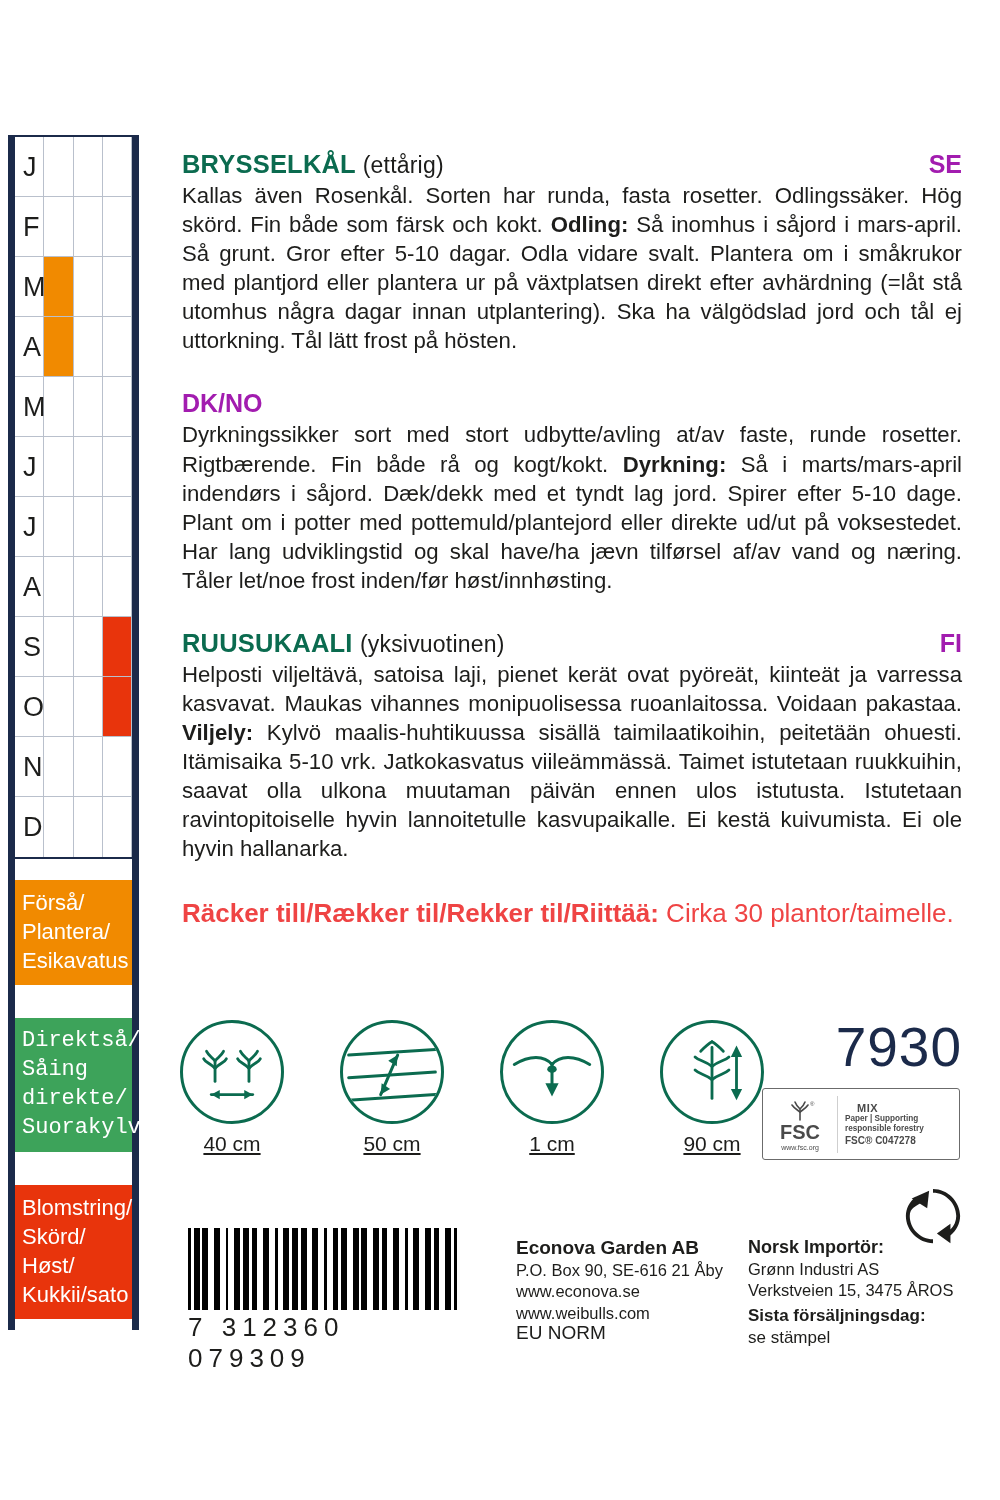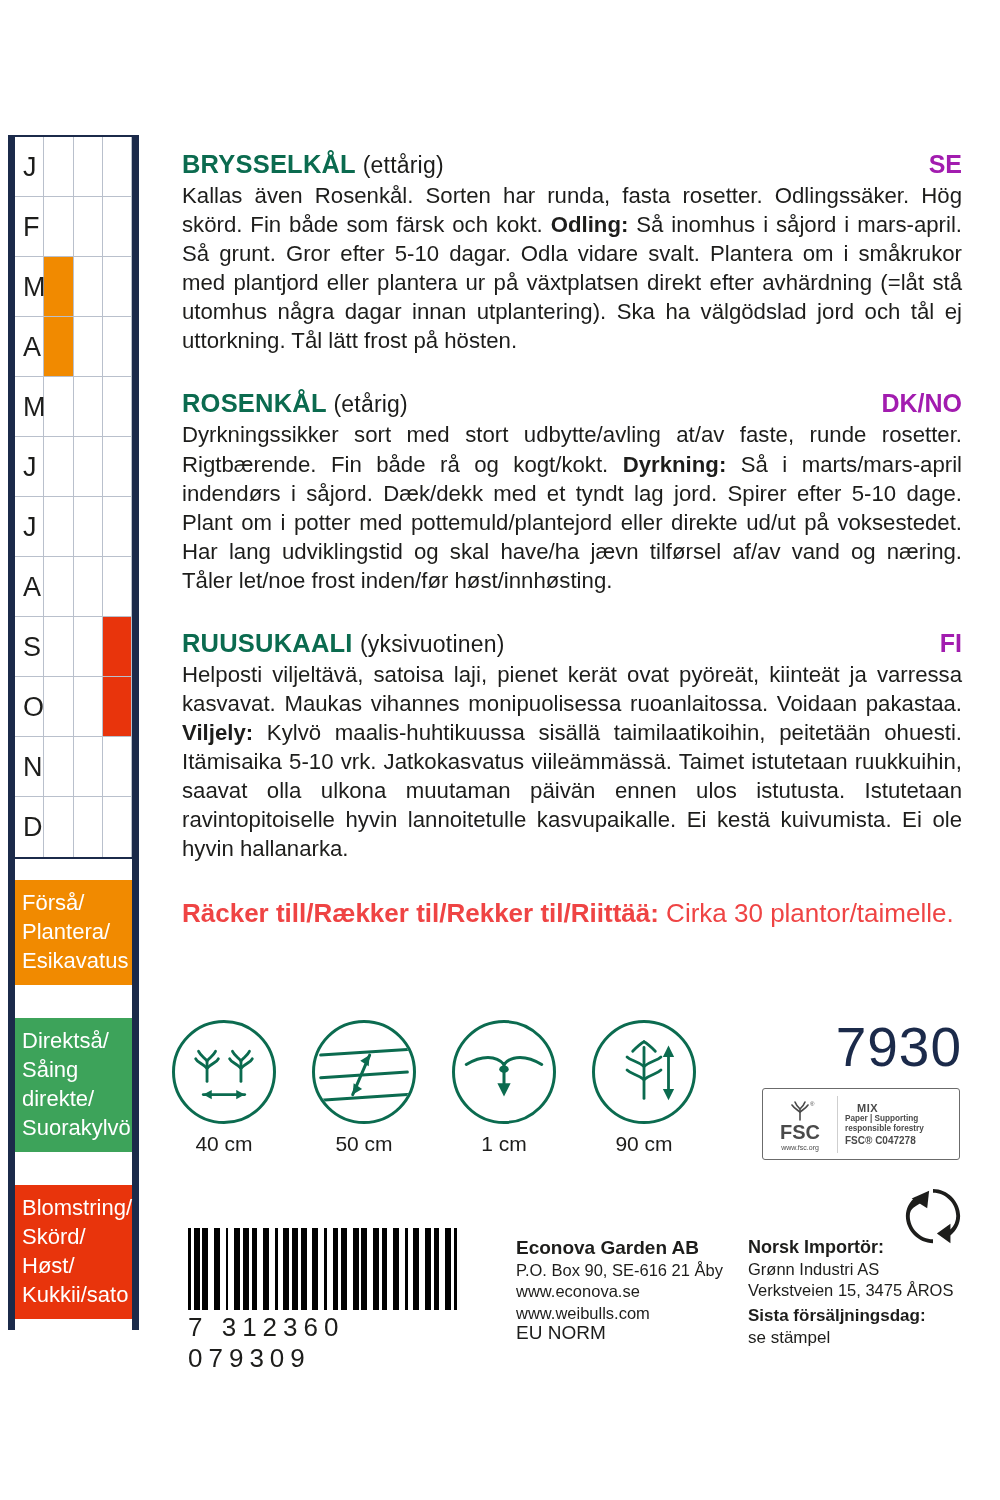--- a/index.html
+++ b/index.html
@@ -114,24 +114,25 @@
   #yield-line {
     font-size: 26px;
     line-height: 1.3;
     color: #ef4444;
   }
   #yield-line b { font-weight: bold; }
 
   
   #icon-row {
     position: absolute;
-    left: 172px;
+    left: 180px;
     top: 1020px;
     display: flex;
-    gap: 36px;
+    gap: 56px;
+    text-decoration: underline;
   }
   .icon-item { width: 104px; text-align: center; }
   .icon-circle {
     width: 104px; height: 104px;
     border: 3.5px solid #0b6b4f;
     border-radius: 50%;
     box-sizing: border-box;
     overflow: hidden;
     position: relative;
   }
@@ -340,21 +341,21 @@
       </div>
     </div>
   <div id="legend-container">
       <div class="legend-gap"></div>
       <div class="legend-block" style="background: rgb(241, 138, 0);">
         <div>Förså/</div>
         <div>Plantera/</div>
         <div>Esikavatus</div>
       </div>
       <div class="legend-gap"></div>
-      <div class="legend-block" style="background: rgb(61, 163, 90);">
+      <div class="legend-block" style="background: rgb(61, 163, 90); font-family: Liberation Mono, monospace;">
         <div>Direktså/</div>
         <div>Såing</div>
         <div>direkte/</div>
         <div>Suorakylvö</div>
       </div>
       <div class="legend-gap"></div>
       <div class="legend-block" style="background: rgb(232, 52, 12);">
         <div>Blomstring/</div>
         <div>Skörd/</div>
         <div>Høst/</div>
@@ -368,21 +369,20 @@
   <div id="sections-container">
       <div class="section">
         <div class="sec-head">
           <div class="sec-title">BRYSSELKÅL <span class="annual">(ettårig)</span></div>
           <div class="sec-lang">SE</div>
         </div>
         <div class="sec-body"><span>Kallas även Rosenkål. Sorten har runda, fasta rosetter. Odlingssäker. Hög skörd. Fin både som färsk och kokt. </span><b>Odling:</b><span> Så inomhus i såjord i mars-april. Så grunt. Gror efter 5-10 dagar. Odla vidare svalt. Plantera om i småkrukor med plantjord eller plantera ur på växtplatsen direkt efter avhärdning (=låt stå utomhus några dagar innan utplantering). Ska ha välgödslad jord och tål ej uttorkning. Tål lätt frost på hösten.</span></div>
       </div>
       <div class="section">
         <div class="sec-head">
-          <div class="sec-title">ROSENKÅL <span class="annual">(etårig)</span></div>
           <div class="sec-lang">DK/NO</div>
         </div>
         <div class="sec-body"><span>Dyrkningssikker sort med stort udbytte/avling at/av faste, runde rosetter. Rigtbærende. Fin både rå og kogt/kokt. </span><b>Dyrkning:</b><span> Så i marts/mars-april indendørs i såjord. Dæk/dekk med et tyndt lag jord. Spirer efter 5-10 dage. Plant om i potter med pottemuld/plantejord eller direkte ud/ut på voksestedet. Har lang udviklingstid og skal have/ha jævn tilførsel af/av vand og næring. Tåler let/noe frost inden/før høst/innhøsting.</span></div>
       </div>
       <div class="section">
         <div class="sec-head">
           <div class="sec-title">RUUSUKAALI <span class="annual">(yksivuotinen)</span></div>
           <div class="sec-lang">FI</div>
         </div>
         <div class="sec-body"><span>Helposti viljeltävä, satoisa laji, pienet kerät ovat pyöreät, kiinteät ja varressa kasvavat. Maukas vihannes monipuolisessa ruoanlaitossa. Voidaan pakastaa. </span><b>Viljely:</b><span> Kylvö maalis-huhtikuussa sisällä taimilaatikoihin, peitetään ohuesti. Itämisaika 5-10 vrk. Jatkokasvatus viileämmässä. Taimet istutetaan ruukkuihin, saavat olla ulkona muutaman päivän ennen ulos istutusta. Istutetaan ravintopitoiselle hyvin lannoitetulle kasvupaikalle. Ei kestä kuivumista. Ei ole hyvin hallanarka.</span></div>

